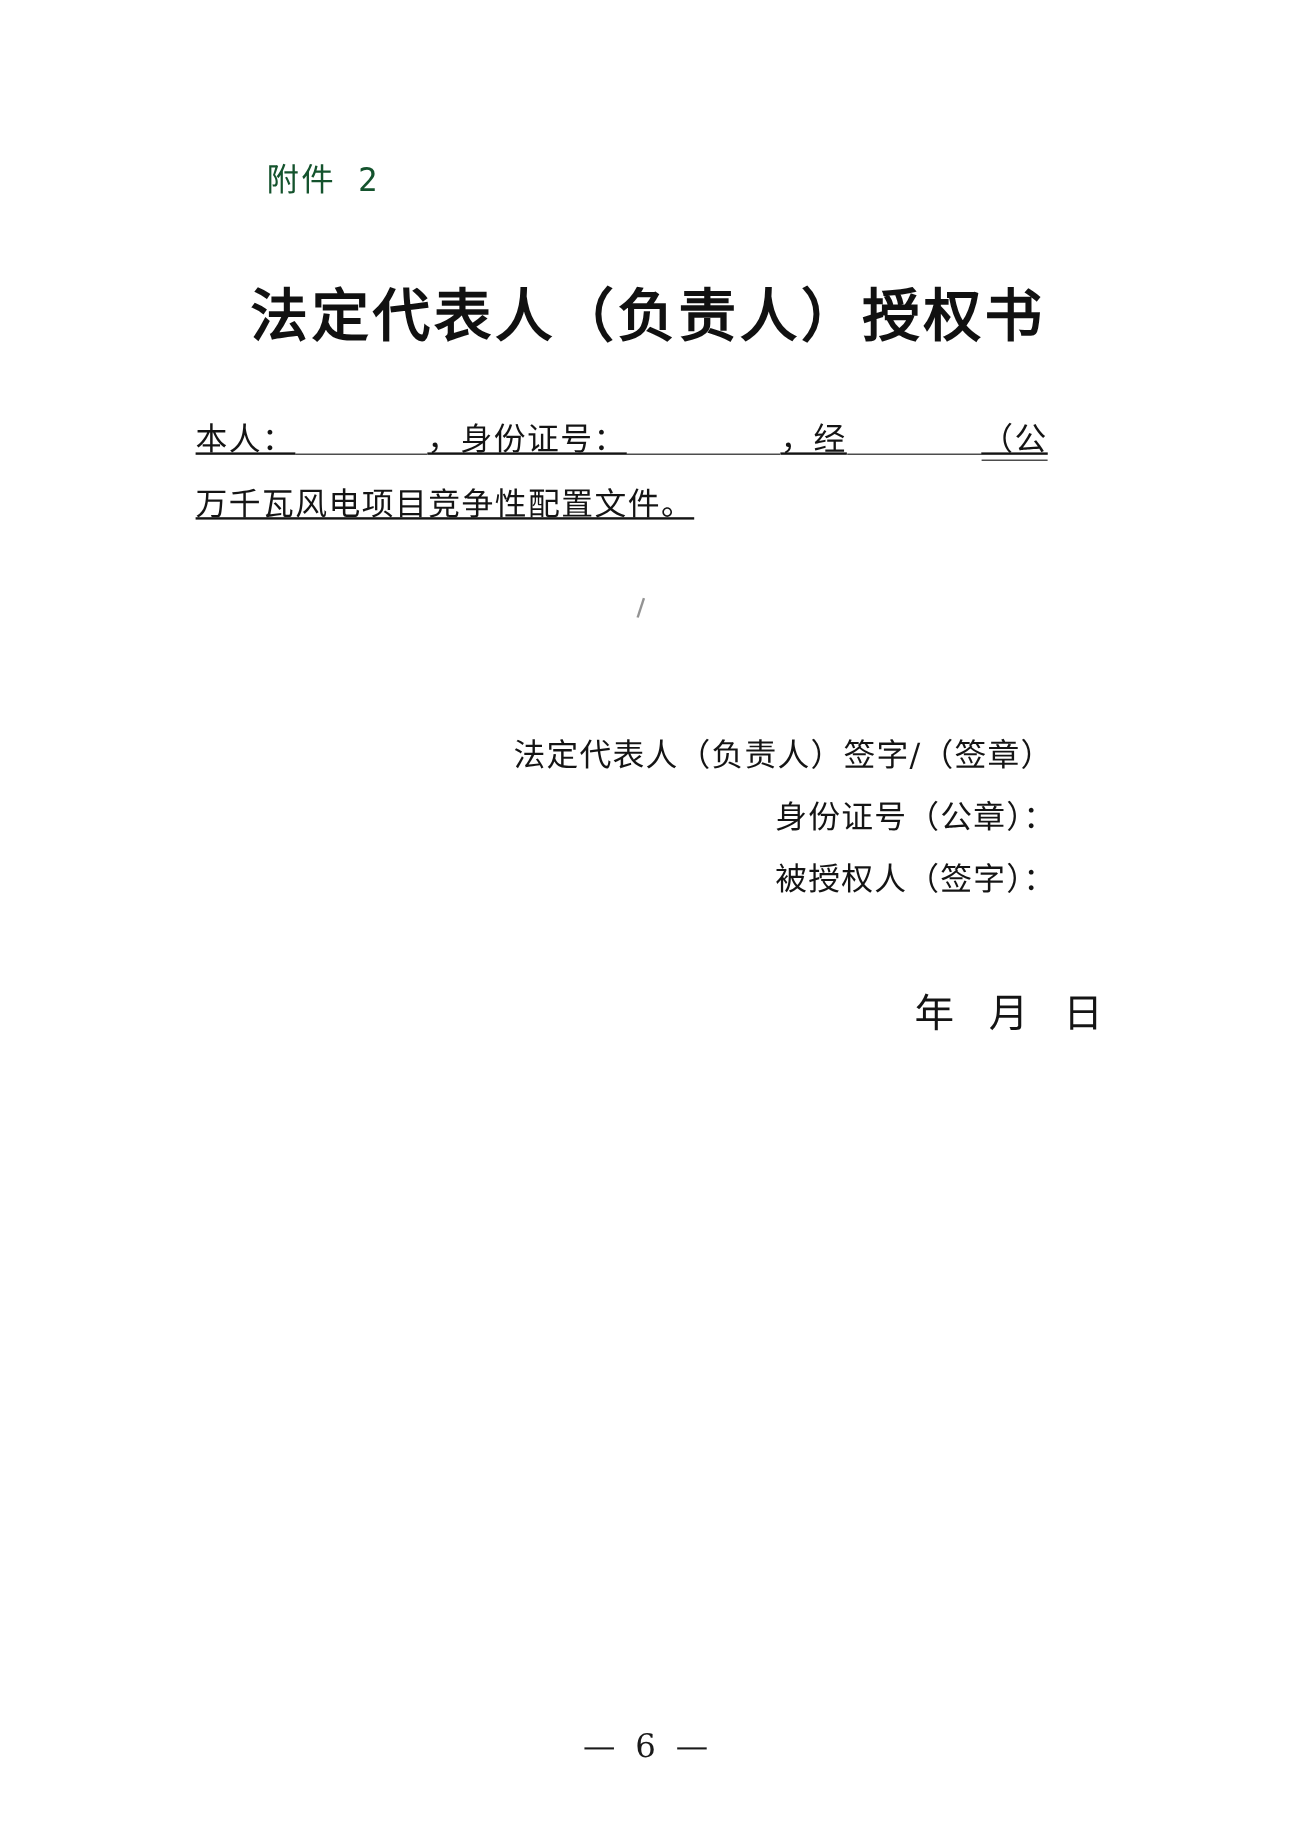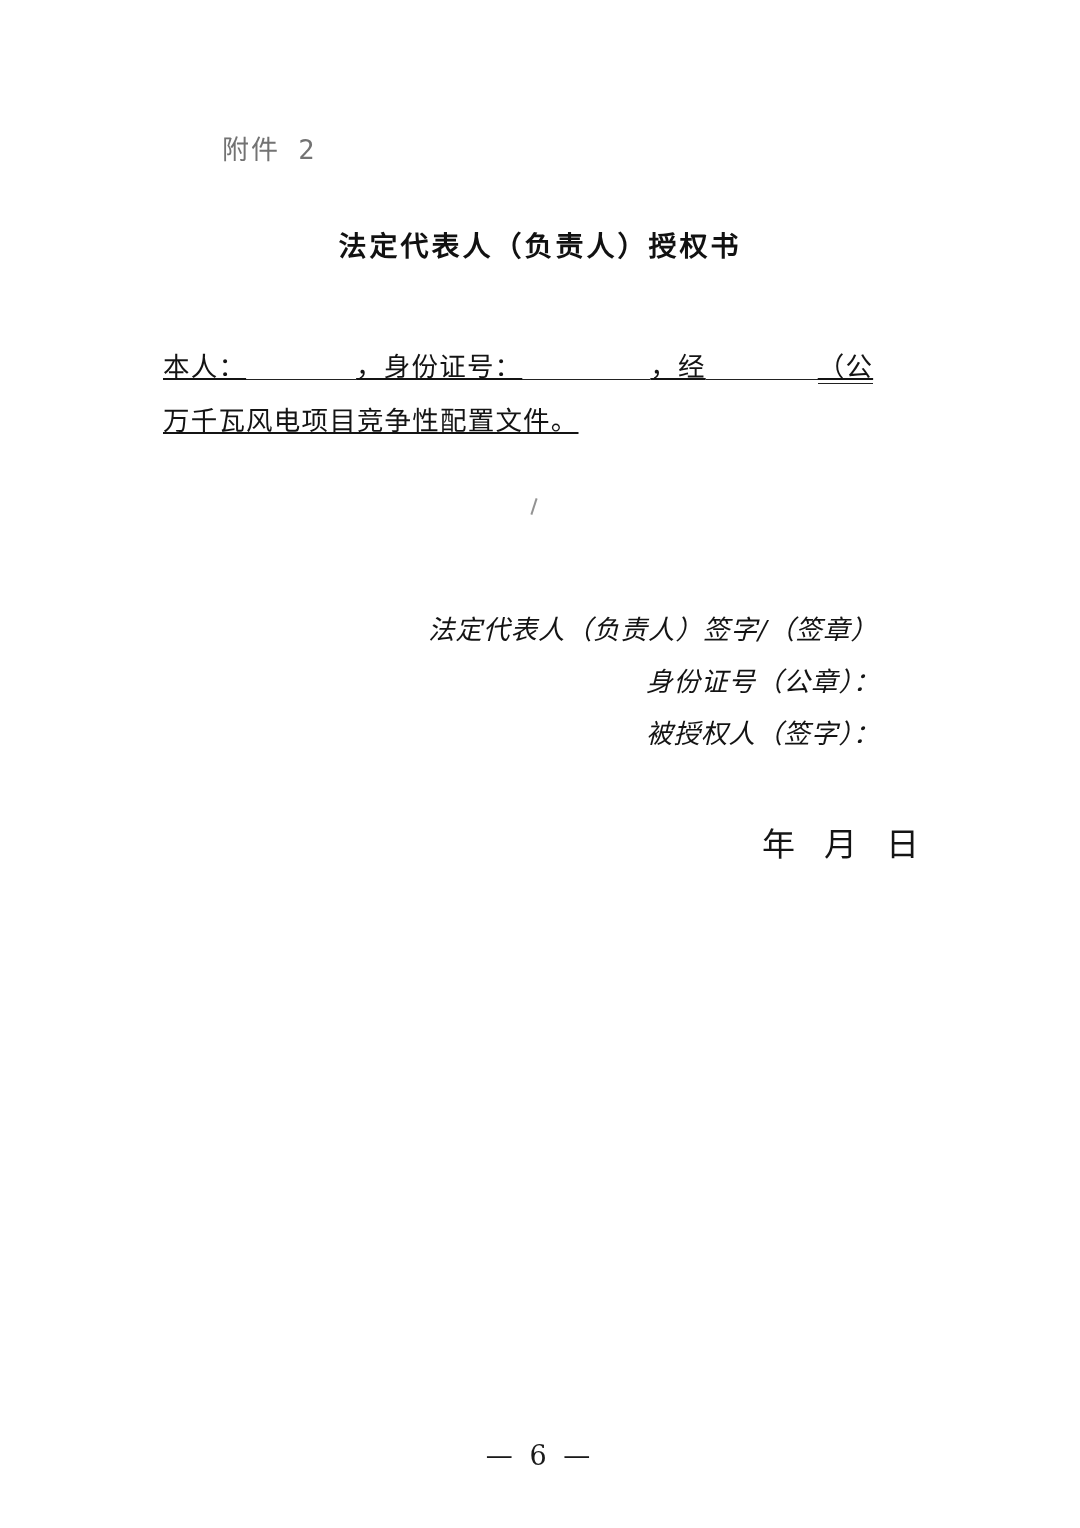--- a/index.html
+++ b/index.html
@@ -18,31 +18,31 @@
   }
 
   
   .attachment-label {
     position: absolute;
     left: 222px;
     top: 128px;
     font-family: "DejaVu Sans Mono", "Liberation Mono", monospace;
     font-size: 27px;
     letter-spacing: 2px;
-    color: #737373;
+    color: #14532d;
   }
 
   
   .doc-title {
     position: absolute;
     left: 0;
     right: 0;
     top: 224px;
     text-align: center;
-    font-size: 28px;
+    font-size: 48px;
     font-weight: bold;
     letter-spacing: 3px;
     color: #111111;
     font-family: "DejaVu Serif", "Liberation Serif", serif;
   }
 
   
   .body-block {
     position: absolute;
     left: 163px;
@@ -86,21 +86,21 @@
   
   .signature-block {
     position: absolute;
     left: 428px;
     top: 604px;
     font-size: 26.5px;
     line-height: 52px;
     letter-spacing: 1px;
     color: #141414;
   }
-  .sig-line { white-space: nowrap; font-style: italic; }
+  .sig-line { white-space: nowrap; }
   .sig-line.indent { padding-left: 218px; }
   .sig-line.indent2 { padding-left: 218px; }
 
   
   .date-line {
     position: absolute;
     left: 762px;
     top: 818px;
     font-size: 33px;
     letter-spacing: 1px;

